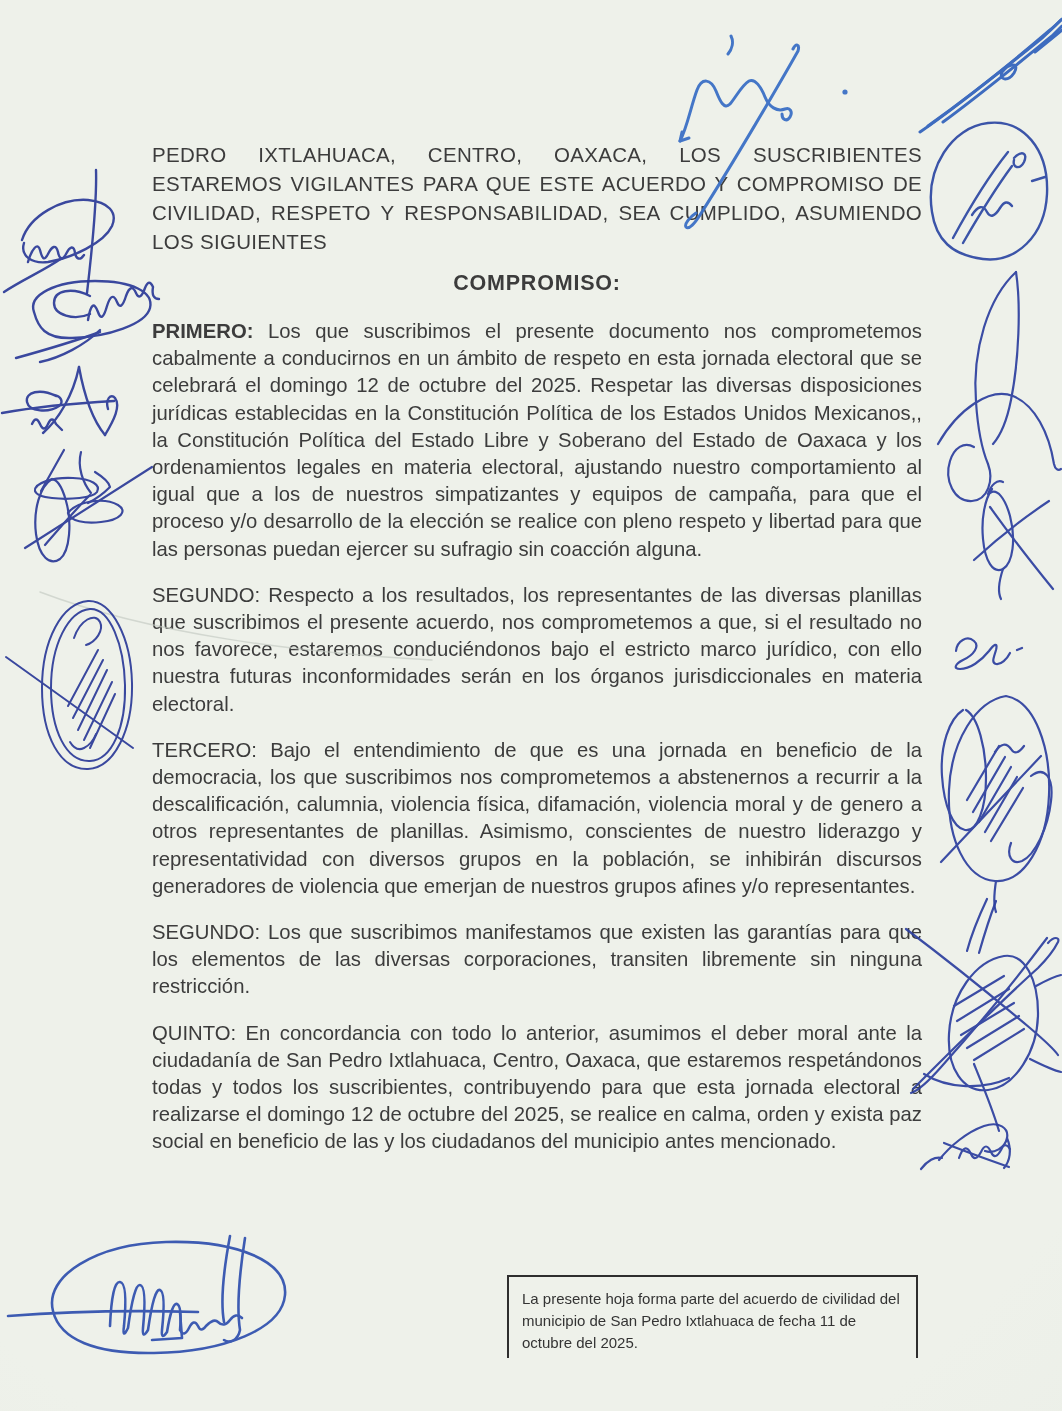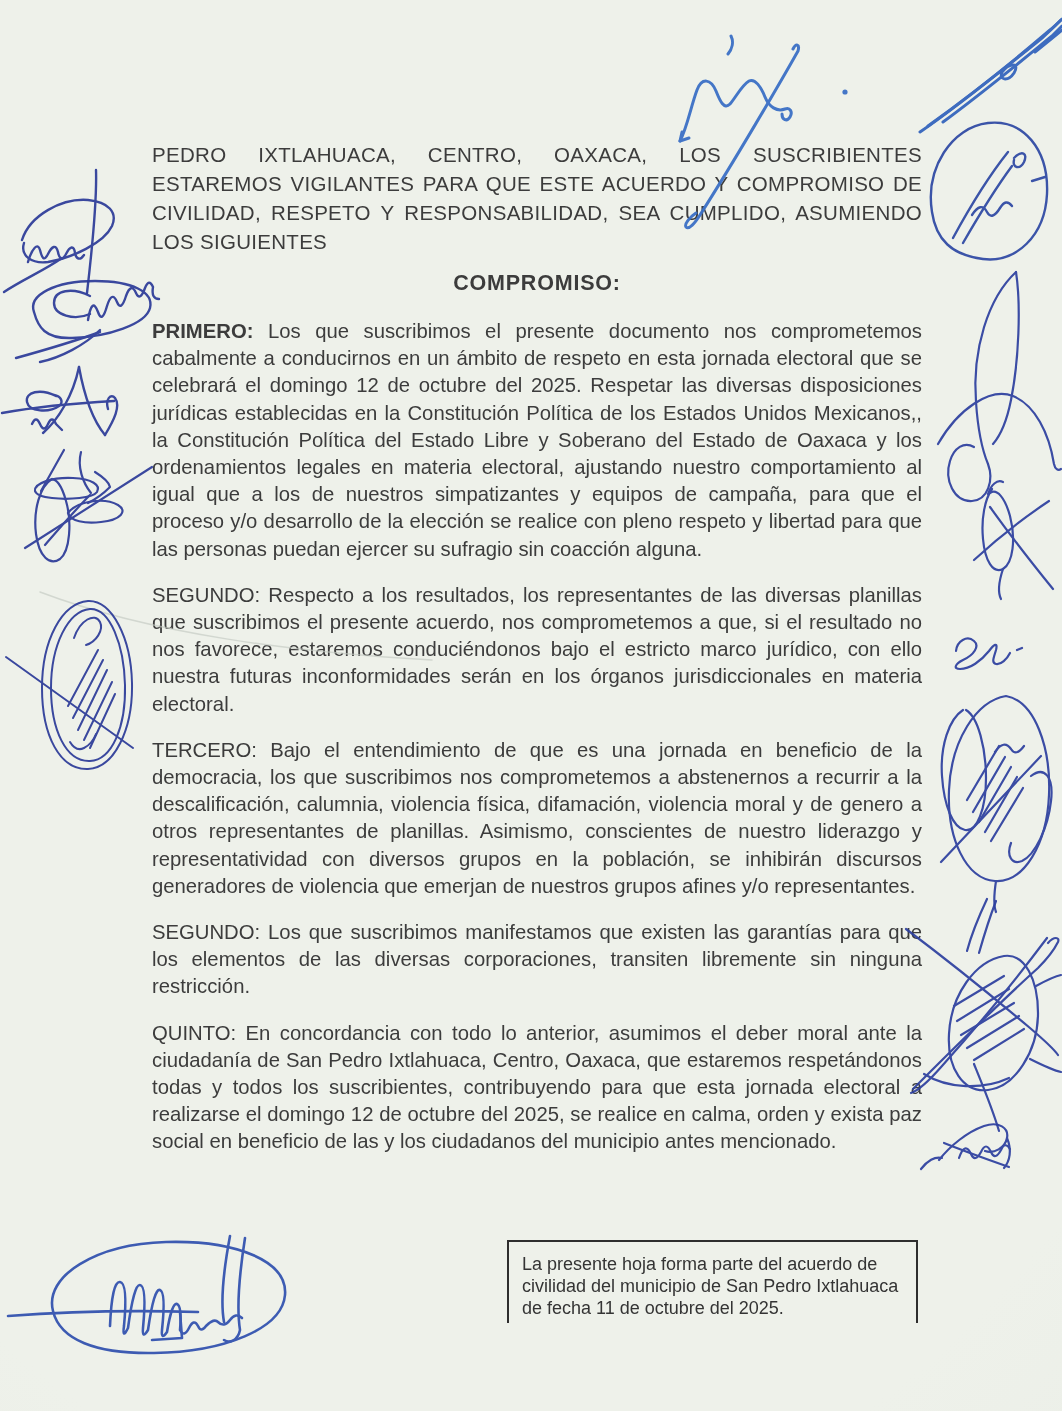--- a/index.html
+++ b/index.html
@@ -23,25 +23,25 @@
     margin-top:15px;text-align:center;font-weight:bold;
     font-size:21.5px;letter-spacing:.8px;
   }
   .clause{
     margin:19px 0 0 0;font-size:20.3px;line-height:27.2px;
     text-align:justify;
   }
   .clause.first{margin-top:22px;}
   .clause.first .clause-label{font-weight:bold;}
   .footer-note{
-    position:absolute;left:507px;top:1240px;width:411px;height:83px;
+    position:absolute;left:507px;top:1275px;width:411px;height:83px;
     box-sizing:border-box;
     border:2.5px solid var(--footer-border,#2e2e2e);border-bottom:none;
     padding:11px 13px 0 13px;
-    font-size:18px;line-height:22px;color:#343434;
+    font-size:15px;line-height:22px;color:#343434;
   }
   .ink{position:absolute;left:0;top:0;pointer-events:none;}
   .ink path{fill:none;stroke-linecap:round;stroke-linejoin:round;}
 </style>
 </head>
 <body>
 
 <div class="page">
 
   <div class="textcol">

